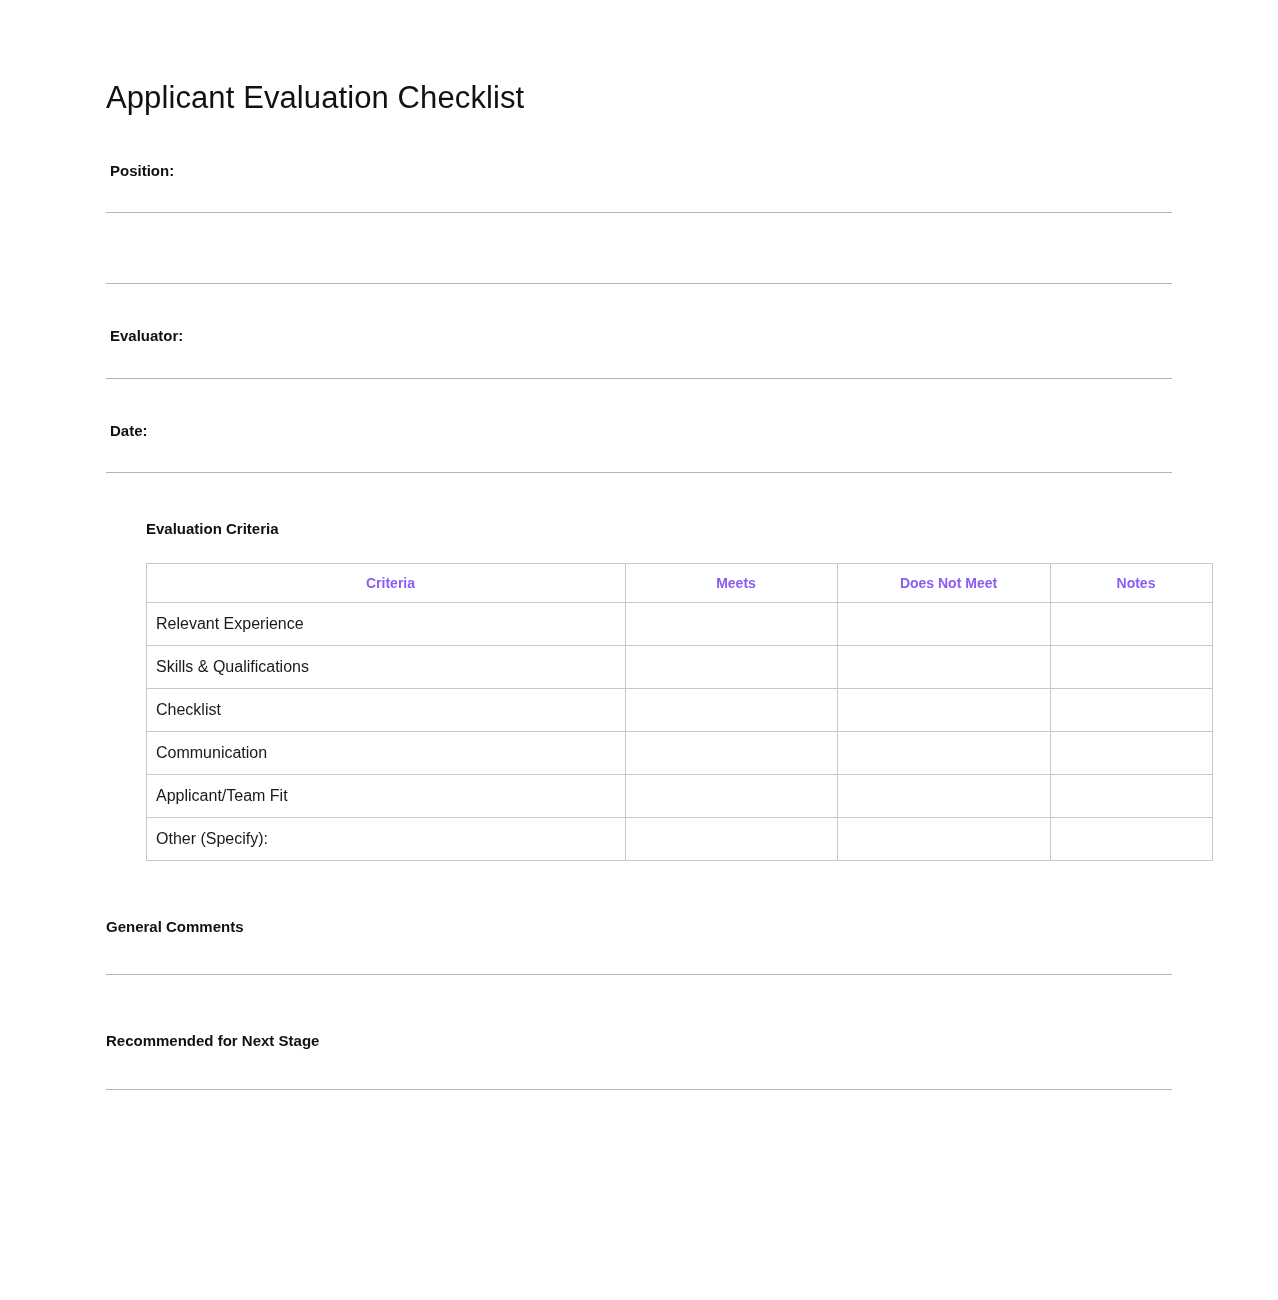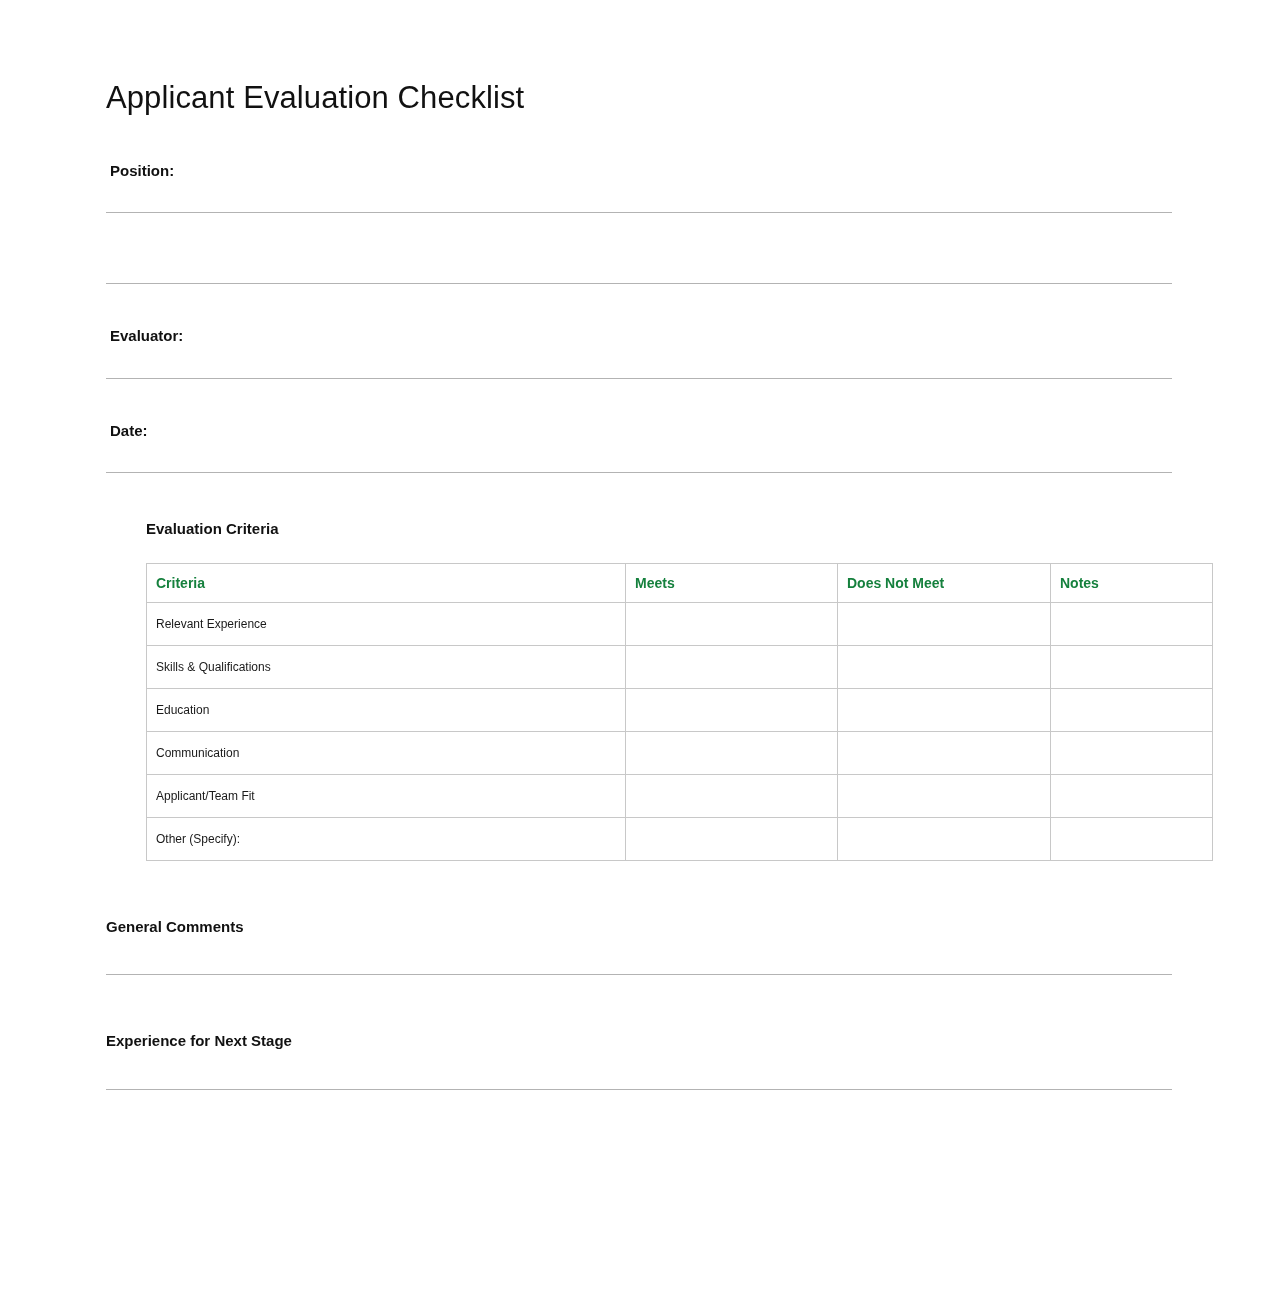--- a/index.html
+++ b/index.html
@@ -93,29 +93,30 @@
   .criteria-table col.c-dnm      { width: 213px; }
   .criteria-table col.c-notes    { width: 162px; }
 
   .criteria-table th,
   .criteria-table td {
     border: 1px solid #c8c8c8;
     text-align: left;
     vertical-align: middle;
     padding: 0 0 0 9px;
     height: 42px;
-    font-size: 12px;
+    font-size: 16px;
     color: #1a1a1a;
     background: #ffffff;
   }
   .criteria-table th {
     font-weight: 700;
     font-size: 14px;
     height: 38px;
-    color: #15803d;
+    color: #8b5cf6;
+    text-align: center;
   }
   .criteria-table td {
     font-weight: 400;
   }
   .cell-blank {
     padding: 0;
   }
 
   
   .text-section {
@@ -186,21 +187,21 @@
             <td class="cell-blank"></td>
             <td class="cell-blank"></td>
           </tr>
           <tr>
             <td>Skills &amp; Qualifications</td>
             <td class="cell-blank"></td>
             <td class="cell-blank"></td>
             <td class="cell-blank"></td>
           </tr>
           <tr>
-            <td>Education</td>
+            <td>Checklist</td>
             <td class="cell-blank"></td>
             <td class="cell-blank"></td>
             <td class="cell-blank"></td>
           </tr>
           <tr>
             <td>Communication</td>
             <td class="cell-blank"></td>
             <td class="cell-blank"></td>
             <td class="cell-blank"></td>
           </tr>
@@ -220,19 +221,19 @@
       </table>
     </div>
 
     <div class="text-section">
       <div class="section-heading">General Comments</div>
       <div class="fill"></div>
       <div class="rule"></div>
     </div>
 
     <div class="text-section">
-      <div class="section-heading">Experience for Next Stage</div>
+      <div class="section-heading">Recommended for Next Stage</div>
       <div class="fill"></div>
       <div class="rule"></div>
     </div>
 
   </div>
 </div>
 
 </body></html>

